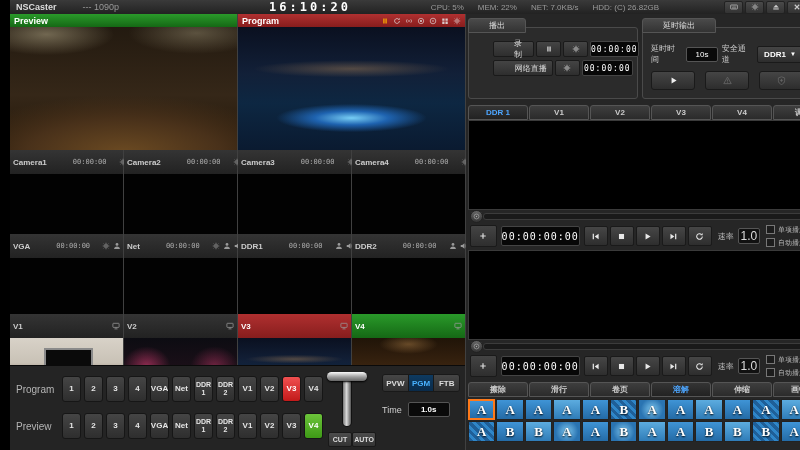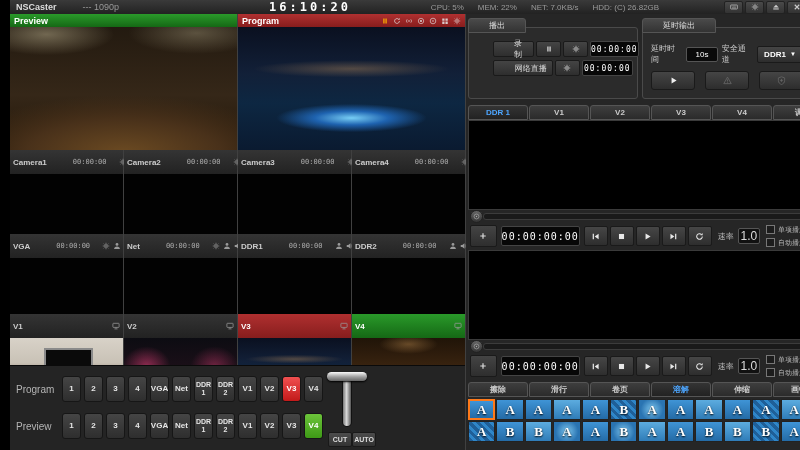--- a/index.html
+++ b/index.html
@@ -587,20 +587,31 @@
           </span>
       </div>
       <div class="tbar">
         <div class="tbar-track"></div>
         <div class="tbar-handle"></div>
       </div>
       <div class="cutauto">
         <button class="cabtn">CUT</button>
         <button class="cabtn">AUTO</button>
       </div>
+      <div class="transctrl">
+        <div class="modegrp">
+          <button class="modebtn">PVW</button>
+          <button class="modebtn active">PGM</button>
+          <button class="modebtn">FTB</button>
+        </div>
+        <div class="timeline">
+          <span class="timelabel">Time</span>
+          <span class="timeval">1.0s</span>
+        </div>
+      </div>
     </footer>
   </div>
 
   <div class="right-col">
 
     <div class="rp-top">
       <div class="rp-box bc-box">
         <span class="rp-tab">播出</span>
         <div class="bc-rows">
           <div class="bc-row">

